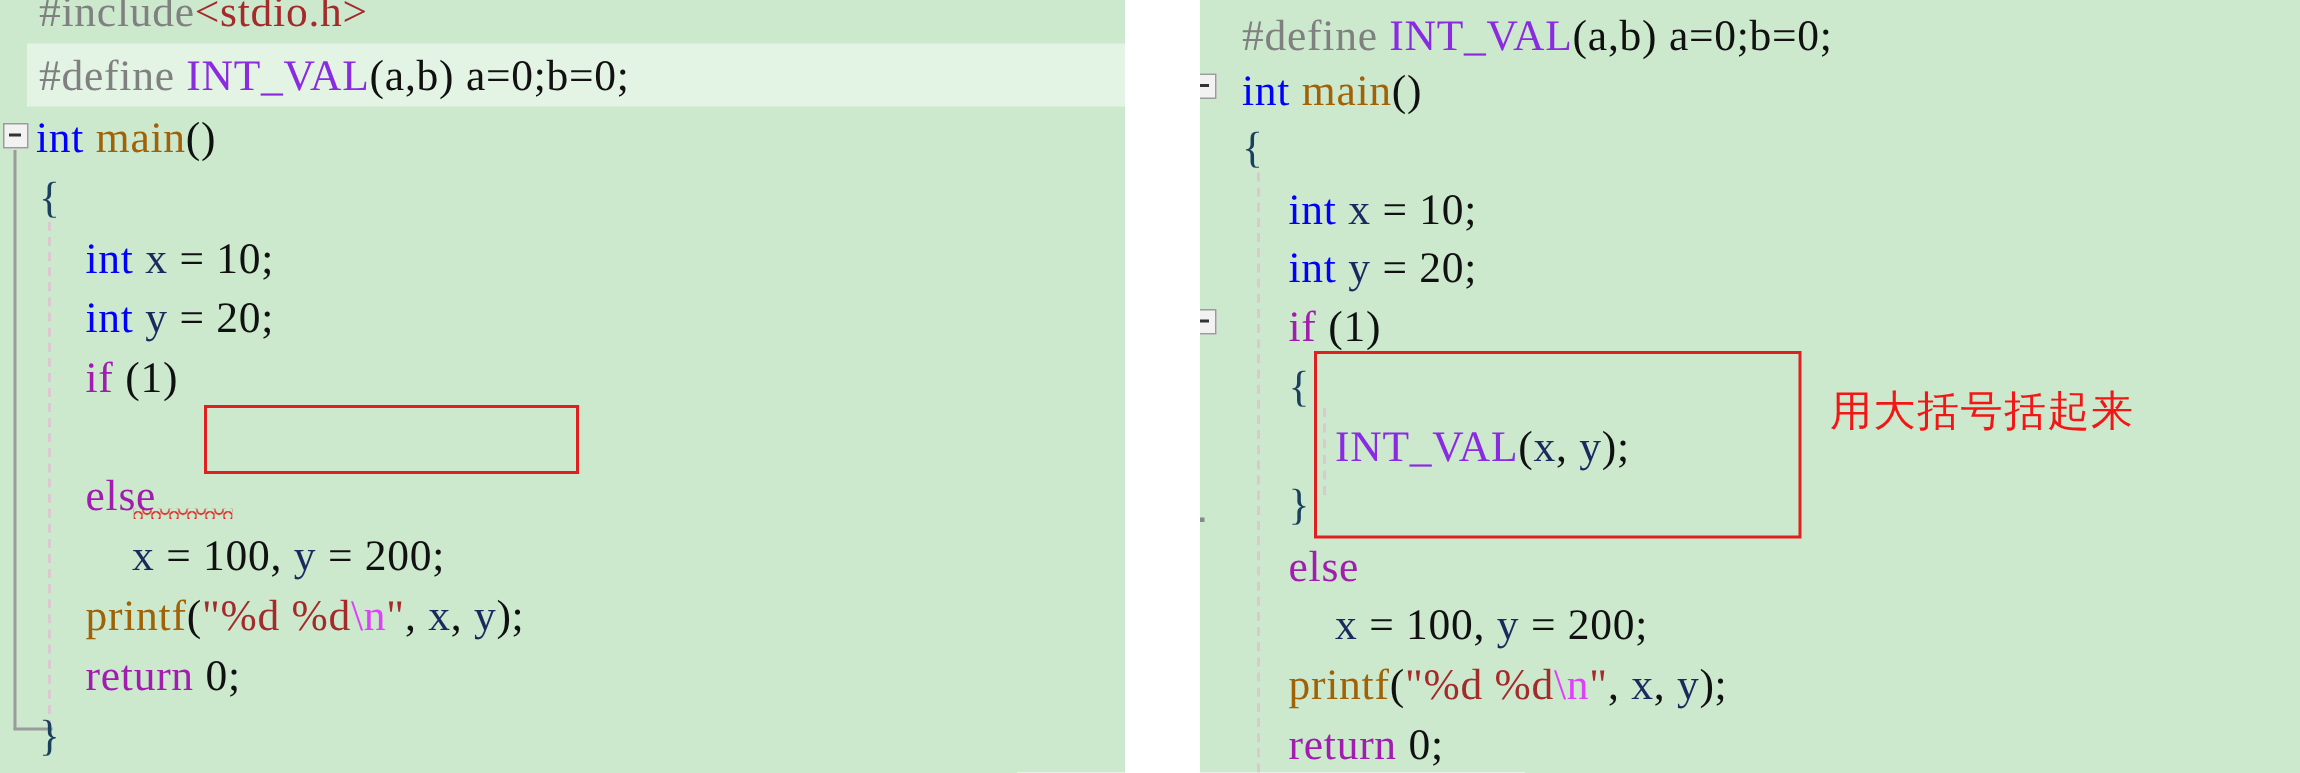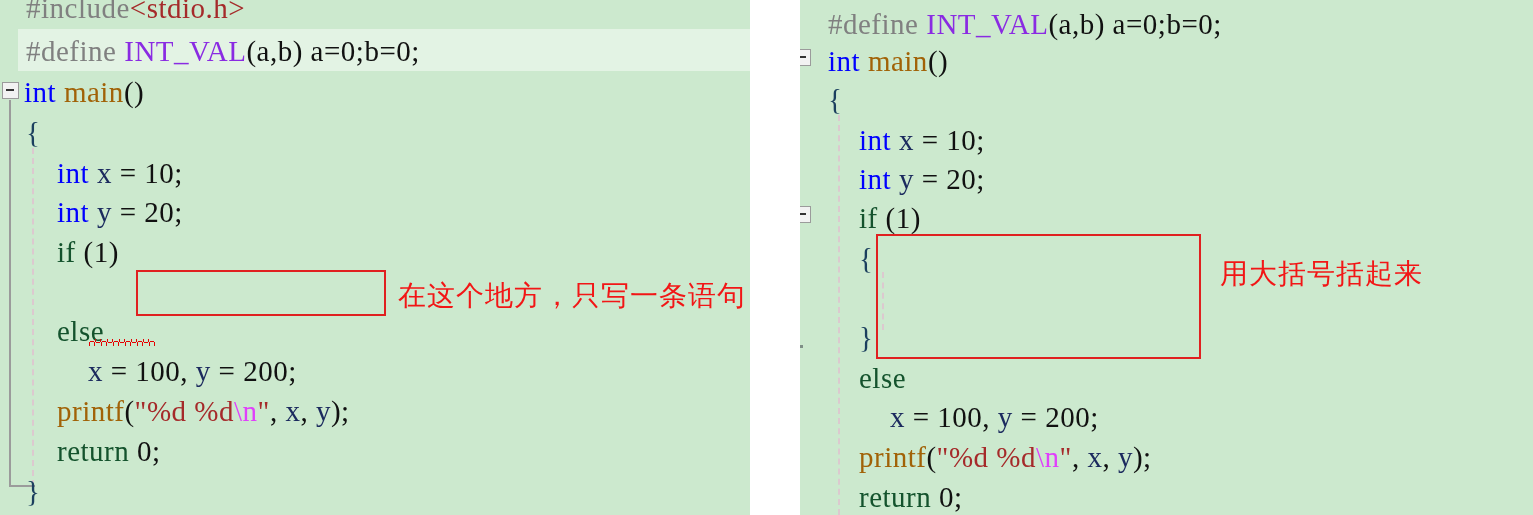--- a/index.html
+++ b/index.html
@@ -55,21 +55,21 @@
     white-space: pre;
     font-family: "Liberation Serif", "DejaVu Serif", serif;
     font-size: 29px;
     letter-spacing: 0.5px;
     line-height: 40px;
   }
   
   .t-pre   { color: #808080; }           
   .t-macro { color: #8a2be2; }           
   .t-kw    { color: #0000ff; }           
-  .t-kw2   { color: #14532d; }           
+  .t-kw2   { color: #a21caf; }           
   .t-fn    { color: #a16207; }           
   .t-id    { color: #1b2a5e; }           
   .t-num   { color: #111111; }           
   .t-punc  { color: #101010; }           
   .t-str   { color: #a52a2a; }           
   .t-esc   { color: #e040fb; }           
   .t-inc   { color: #a52a2a; }           
   .t-brace { color: #1b3f5e; }           
 
   
@@ -174,21 +174,20 @@
 
     <div class="code" style="left:26px; top:351px;"><span class="t-id">        x</span><span class="t-punc"> = </span><span class="t-num">100</span><span class="t-punc">, </span><span class="t-id">y</span><span class="t-punc"> = </span><span class="t-num">200;</span></div>
 
     <div class="code" style="left:26px; top:391px;"><span class="t-fn">    printf</span><span class="t-punc">(</span><span class="t-str">"%d %d</span><span class="t-esc">\n</span><span class="t-str">"</span><span class="t-punc">, </span><span class="t-id">x</span><span class="t-punc">, </span><span class="t-id">y</span><span class="t-punc">);</span></div>
 
     <div class="code" style="left:26px; top:431px;"><span class="t-kw2">    return </span><span class="t-num">0;</span></div>
 
     <div class="code" style="left:26px; top:471px;"><span class="t-brace">}</span></div>
 
     <div class="anno-box" style="left:136px; top:270px; width:250px; height:46px;"></div>
-    <div class="anno-text" style="left:398px; top:277px;">在这个地方，只写一条语句</div>
   </div>
 
   <div class="panel" id="panel-right">
 
     <div class="editor-margin"></div>
 
     <div class="fold-box" style="left:-6px; top:49px;"></div>
     <div class="fold-box" style="left:-6px; top:206px;"></div>
     <div class="fold-dash" style="left:-8px; top:345px;"></div>
 
@@ -202,20 +201,21 @@
     <div class="code" style="left:28px; top:79px;"><span class="t-brace">{</span></div>
 
     <div class="code" style="left:28px; top:120px;"><span class="t-kw">    int </span><span class="t-id">x</span><span class="t-punc"> = </span><span class="t-num">10;</span></div>
 
     <div class="code" style="left:28px; top:159px;"><span class="t-kw">    int </span><span class="t-id">y</span><span class="t-punc"> = </span><span class="t-num">20;</span></div>
 
     <div class="code" style="left:28px; top:198px;"><span class="t-kw2">    if </span><span class="t-punc">(</span><span class="t-num">1</span><span class="t-punc">)</span></div>
 
     <div class="code" style="left:28px; top:238px;"><span class="t-brace">    {</span></div>
 
+    <div class="code" style="left:28px; top:278px;"><span class="t-macro">        INT_VAL</span><span class="t-punc">(</span><span class="t-id">x</span><span class="t-punc">, </span><span class="t-id">y</span><span class="t-punc">);</span></div>
 
     <div class="code" style="left:28px; top:317px;"><span class="t-brace">    }</span></div>
 
     <div class="code" style="left:28px; top:358px;"><span class="t-kw2">    else</span></div>
 
     <div class="code" style="left:28px; top:397px;"><span class="t-id">        x</span><span class="t-punc"> = </span><span class="t-num">100</span><span class="t-punc">, </span><span class="t-id">y</span><span class="t-punc"> = </span><span class="t-num">200;</span></div>
 
     <div class="code" style="left:28px; top:437px;"><span class="t-fn">    printf</span><span class="t-punc">(</span><span class="t-str">"%d %d</span><span class="t-esc">\n</span><span class="t-str">"</span><span class="t-punc">, </span><span class="t-id">x</span><span class="t-punc">, </span><span class="t-id">y</span><span class="t-punc">);</span></div>
 
     <div class="code" style="left:28px; top:477px;"><span class="t-kw2">    return </span><span class="t-num">0;</span></div>

